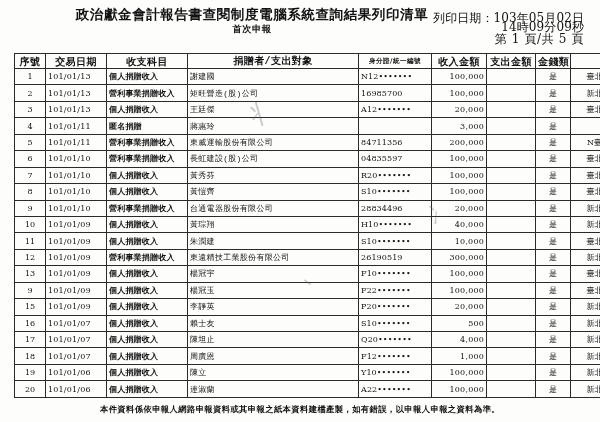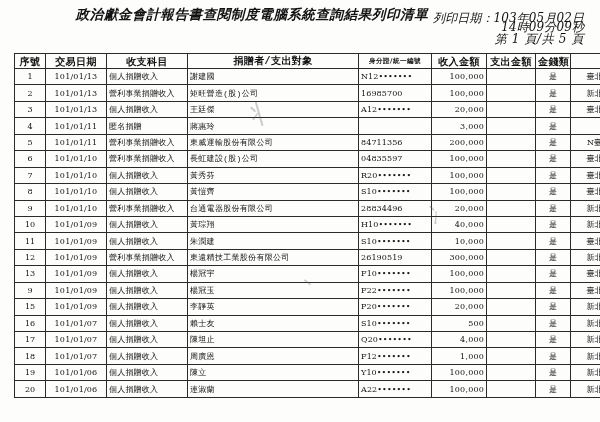--- a/index.html
+++ b/index.html
@@ -21,21 +21,20 @@
     width: 600px;
     height: 422px;
     box-sizing: border-box;
     padding: 6px 14px 4px 14px;
     background: #fdfdfc;
   }
   
   .hdr {
     position: relative;
     height: 46px;
-    font-style: italic;
   }
   .title-block {
     text-align: center;
     padding-right: 96px;
   }
   .doc-title {
     font-size: 13.5px;
     font-weight: bold;
     letter-spacing: 0.6px;
     line-height: 16px;
@@ -88,22 +87,22 @@
   }
   table.grid th {
     font-weight: bold;
     text-align: center;
     font-size: 10px;
     height: 14px;
     letter-spacing: 0.4px;
   }
   
   .c-no    { width: 26px;  text-align: center; }
-  .c-date  { width: 56px;  text-align: center; font-family:"DejaVu Serif",serif; letter-spacing:0.2px;}
-  .c-acct  { width: 76px;  text-align: left; padding-left: 4px; letter-spacing: 0.2px;}
+  .c-date  { width: 56px;  font-family:"DejaVu Serif",serif; letter-spacing:0.2px;}
+  .c-acct  { width: 76px;  text-align: left; padding-left: 4px; letter-spacing: 0.2px; font-weight: bold;}
   .c-name  { width: 166px; text-align: left; padding-left: 7px; letter-spacing: 0.3px; font-family: Liberation Mono, monospace;}
   .c-id    { width: 68px;  text-align: left;  padding-left: 5px; font-size:6.6px; letter-spacing:0.1px;}
   .c-in    { width: 50px;  text-align: right; padding-right: 4px; letter-spacing:0.2px;}
   .c-out   { width: 44px;  text-align: right; padding-right: 4px;}
   .c-kind  { width: 30px;  text-align: center; }
   .c-addr  { width: 76px;  text-align: center; letter-spacing: 0.2px;}
   .foot {
     margin-top: 6px;
     text-align: center;
     font-size: 8.3px;
@@ -121,20 +120,21 @@
   }
 </style>
 </head>
 <body>
 
 <div id="page">
 
   <div class="hdr">
     <div class="title-block">
       <div class="doc-title">政治獻金會計報告書查閱制度電腦系統查詢結果列印清單</div>
+      <div class="doc-subtitle2">首次申報</div>
     </div>
     <div class="meta">
       <div class="m1">列印日期：103年05月02日</div>
       <div class="m2">14時09分09秒</div>
       <div class="m3">第 1 頁/共 5 頁</div>
     </div>
   </div>
 
   <table class="grid">
     <thead>
@@ -367,17 +367,18 @@
           <td class="c-name">連淑蘭</td>
           <td class="c-id">A22•••••••</td>
           <td class="c-in">100,000</td>
           <td class="c-out"></td>
           <td class="c-kind">是</td>
           <td class="c-addr">新北市汐止區</td>
         </tr>
       </tbody>
   </table>
 
+  <div class="foot">本件資料係依申報人網路申報資料或其申報之紙本資料建檔產製，如有錯誤，以申報人申報之資料為準。</div>
 
   <span class="smudge" style="left:250px; top:96px;">丬</span>
   <span class="smudge" style="left:430px; top:200px; font-size:20px;">冫</span>
   <span class="smudge" style="left:300px; top:272px; font-size:18px;">丶</span>
 </div>
 
 </body></html>

